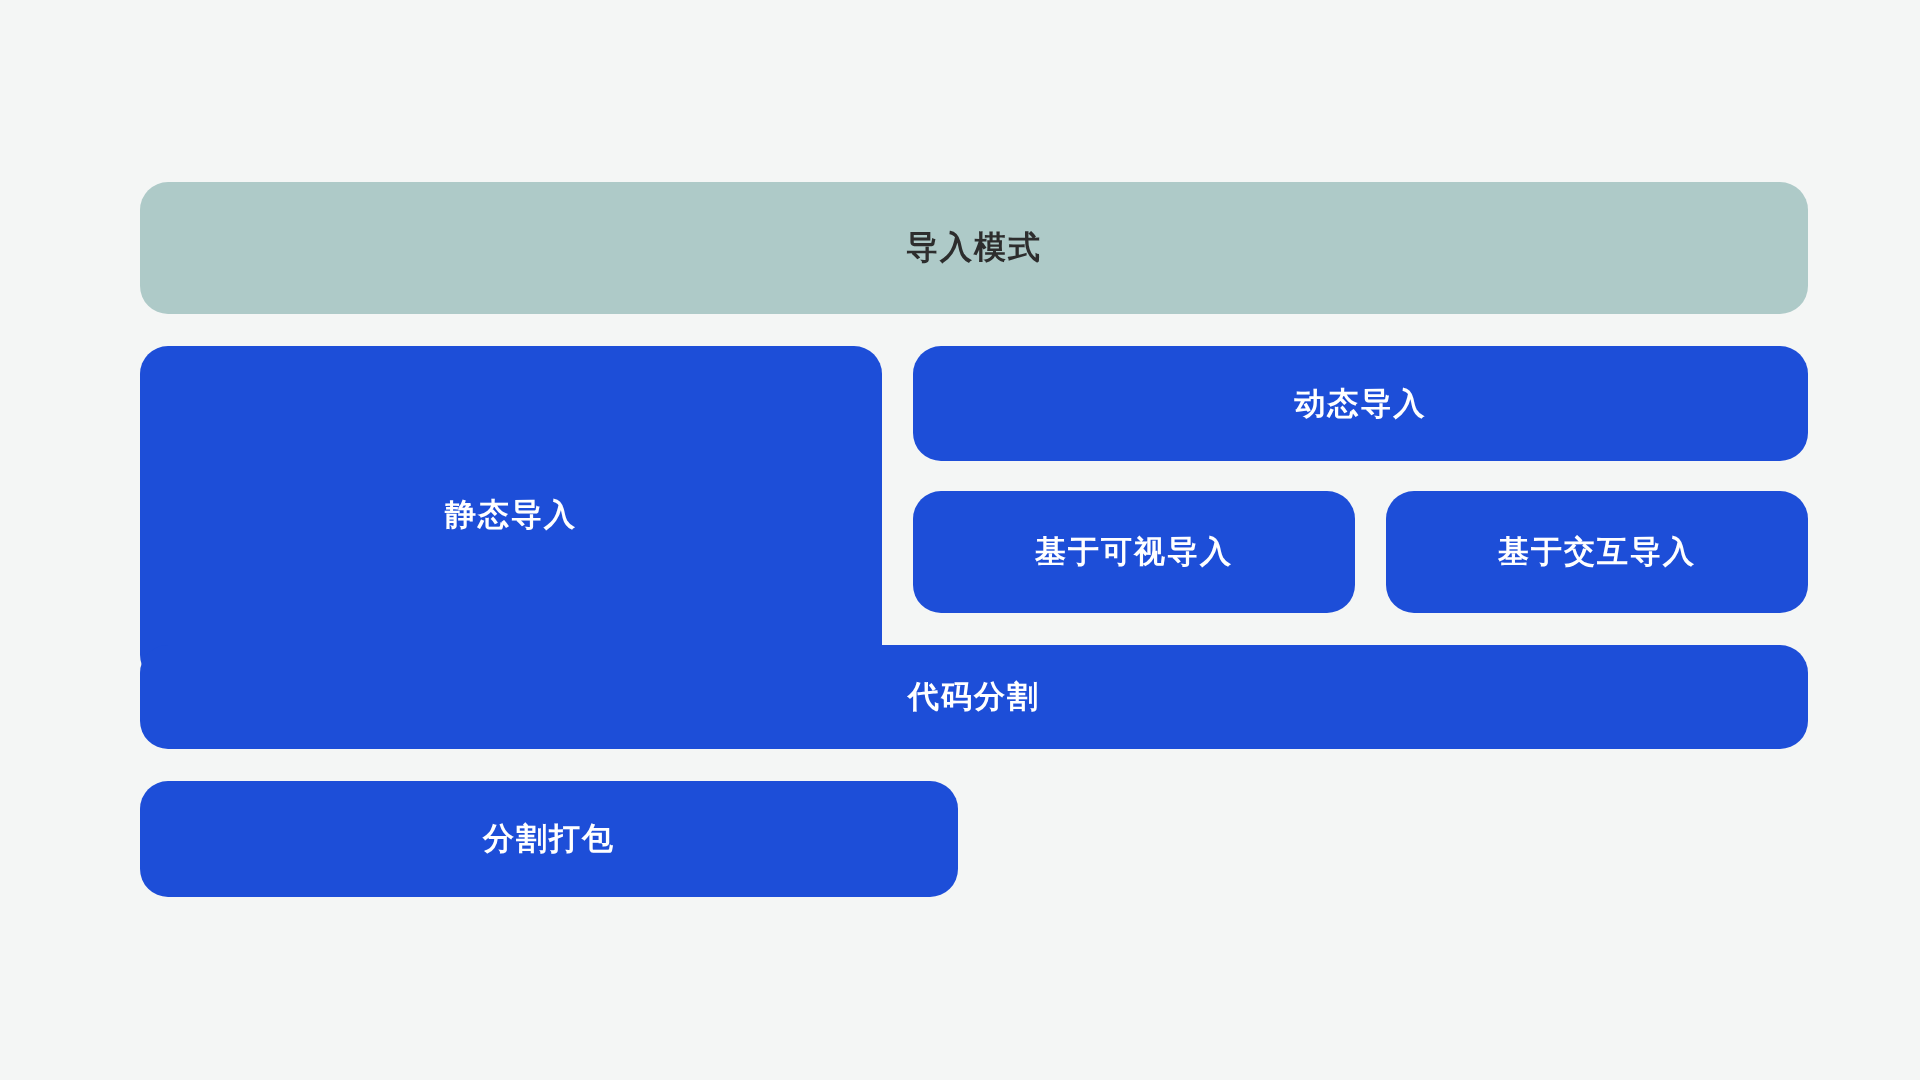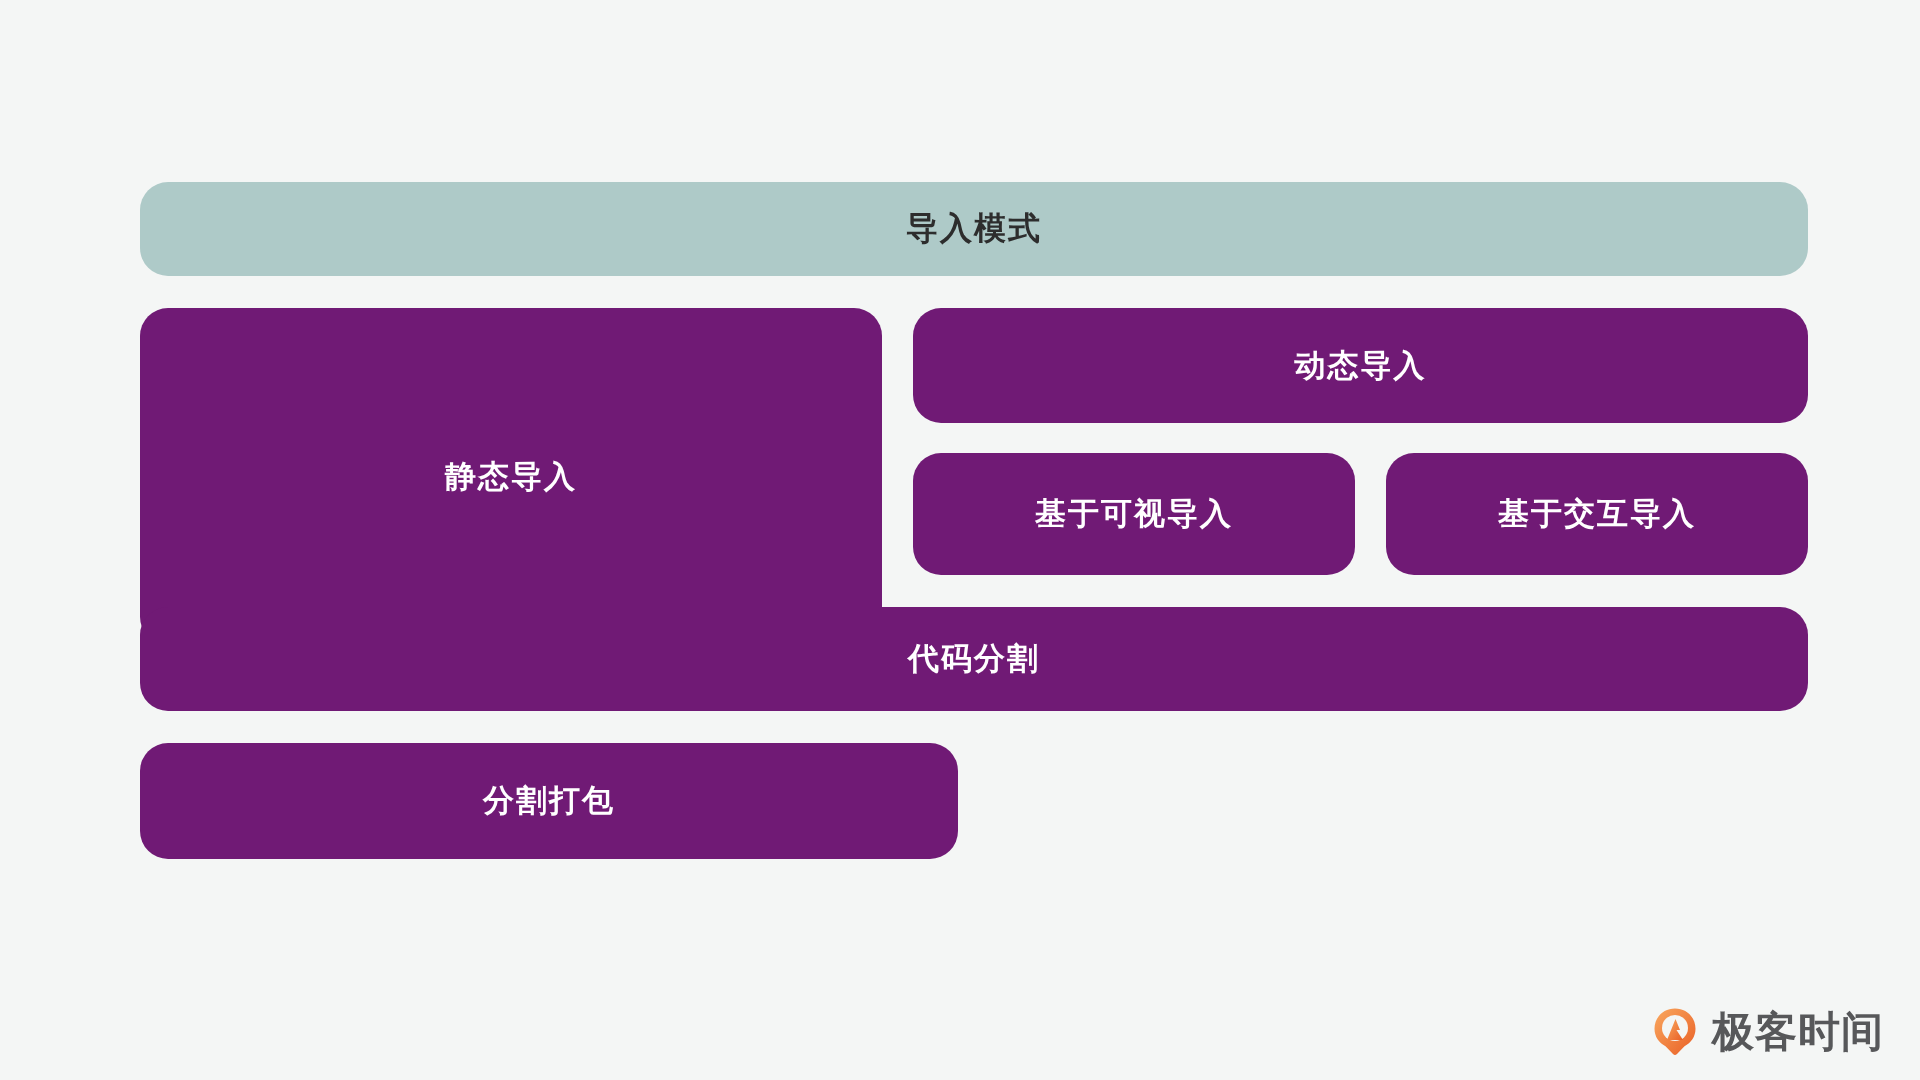--- a/index.html
+++ b/index.html
@@ -31,30 +31,30 @@
     display: flex;
     align-items: center;
     justify-content: center;
     box-sizing: border-box;
   }
   .box-light {
     background: #aecac8;
     color: #2d2d2d;
   }
   .box-dark {
-    background: #701a75;
+    background: #1d4ed8;
     color: #ffffff;
   }
   .box span {
     font-size: 31px;
     font-weight: bold;
     letter-spacing: 2px;
     white-space: nowrap;
   }
-  .header-box { height: 94px; }
+  .header-box { height: 132px; }
   .header-box span { font-size: 32px; }
 
   .row-2 {
     display: flex;
     gap: 31px;
     height: 267px;
   }
   .static-box { width: 742px; height: 337px; }
   .right-col {
     flex: 1;
@@ -137,28 +137,14 @@
     </div>
 
     <div class="row-4">
       <div class="box box-dark split-box">
         <span>分割打包</span>
       </div>
     </div>
 
   </div>
 
-  <div class="brand-logo">
-    <svg viewBox="0 0 100 100" aria-hidden="true">
-      <defs>
-        <linearGradient id="gt-grad" x1="0" y1="0" x2="1" y2="1">
-          <stop offset="0" stop-color="#f9a85f"></stop>
-          <stop offset="1" stop-color="#e95f25"></stop>
-        </linearGradient>
-      </defs>
-      <path d="M50,3 C73.5,3 91,21 91,43.5 C91,59.5 82,71.5 69,78.5 L54,94 Q50,98 46,94 L31,78.5 C18,71.5 9,59.5 9,43.5 C9,21 26.5,3 50,3 Z" fill="url(#gt-grad)"></path>
-      <circle cx="50" cy="42" r="26" fill="#f4f6f5"></circle>
-      <path d="M34,66 L51,24 L60,46 L53,46 L66,66 Z" fill="url(#gt-grad)"></path>
-    </svg>
-    <span class="brand-name">极客时间</span>
-  </div>
 
 </div>
 
 </body></html>

